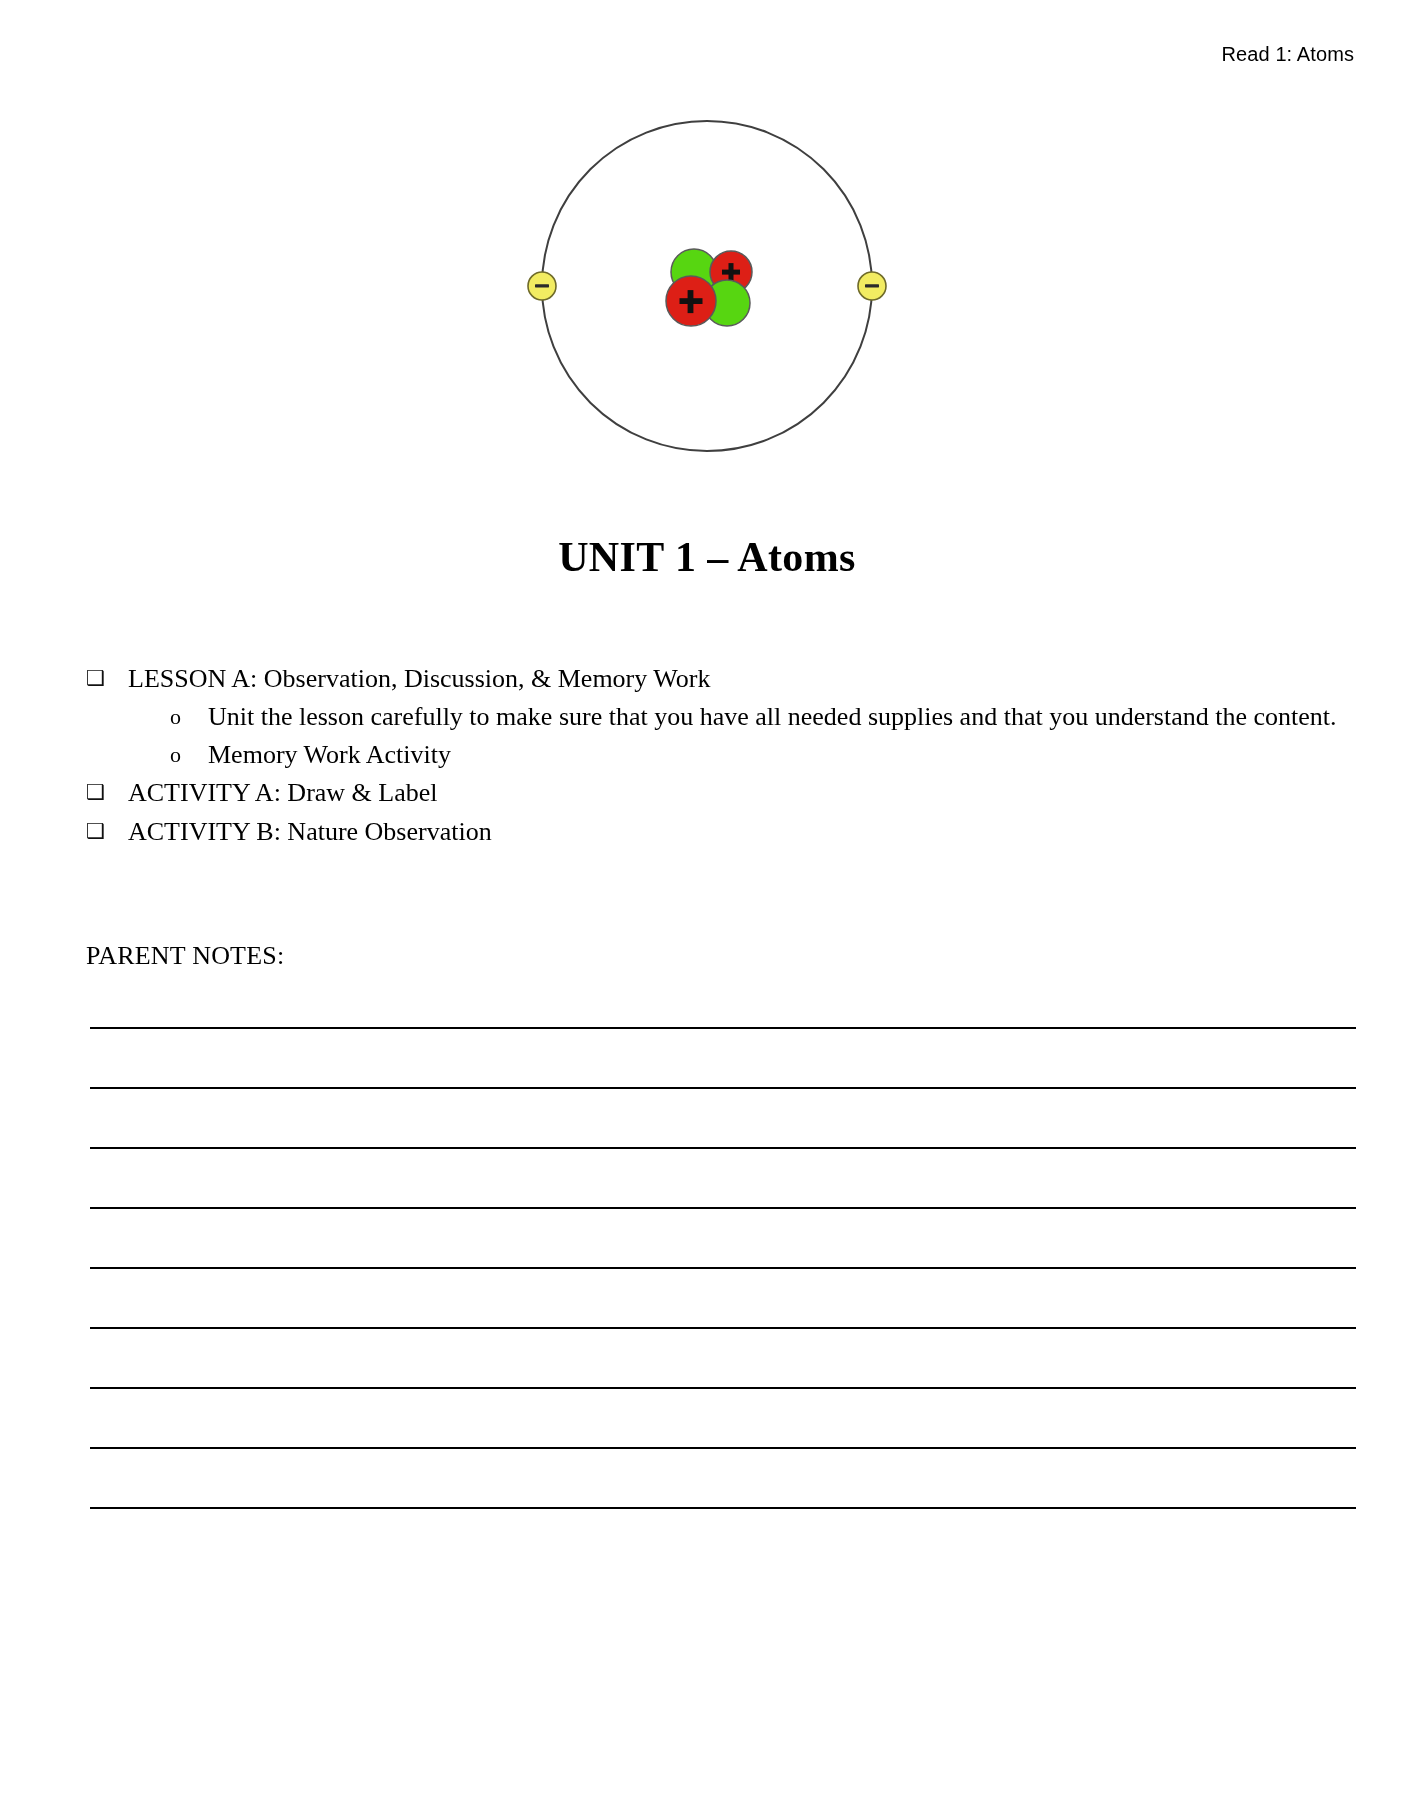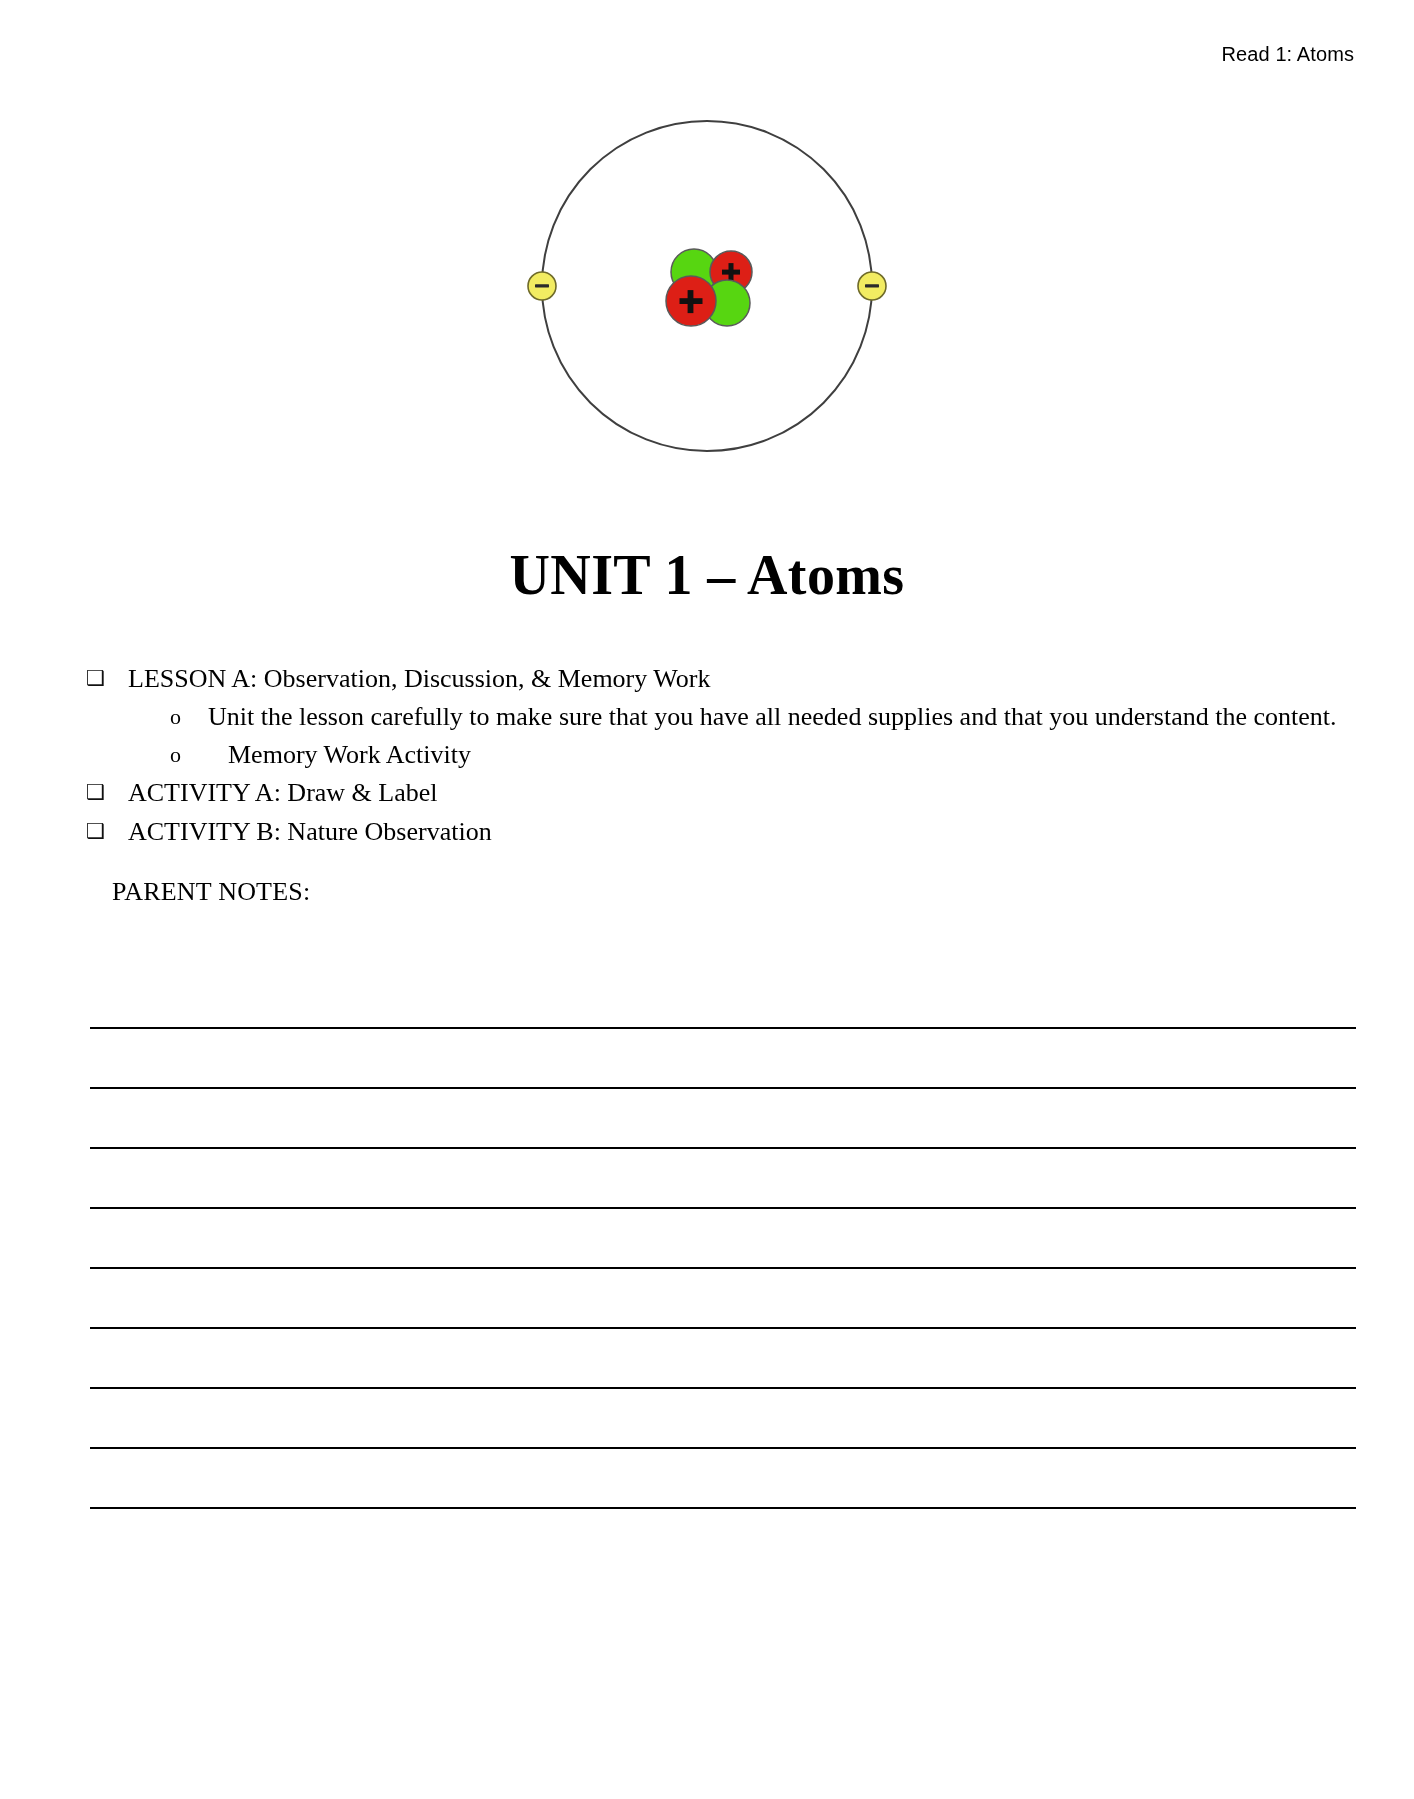--- a/index.html
+++ b/index.html
@@ -45,21 +45,21 @@
 
   
   .doc-title {
     position: absolute;
     top: 505px;
     left: 0;
     width: 1414px;
     text-align: center;
     font-family: "Liberation Serif", "DejaVu Serif", serif;
     font-weight: bold;
-    font-size: 56px;
+    font-size: 42px;
     line-height: 1.15;
     letter-spacing: 0.4px;
   }
 
   
   .checklist {
     position: absolute;
     top: 660px;
     left: 86px;
     width: 1266px;
@@ -104,32 +104,30 @@
     text-align: left;
   }
   .sub-text {
     flex: 1 1 auto;
     text-align: justify;
     text-justify: inter-word;
   }
   .sub-text.nowrap {
     white-space: nowrap;
     text-align: left;
-    margin-left: 20px;
   }
 
   
   .parent-notes-label {
     position: absolute;
-    top: 876px;
+    top: 940px;
     left: 86px;
     font-size: 26px;
     line-height: 1.2;
     letter-spacing: 0.2px;
-    margin-left: 26px;
   }
 
   .note-lines {
     position: absolute;
     top: 1027px;
     left: 90px;
     width: 1266px;
   }
   .note-line {
     height: 0;

